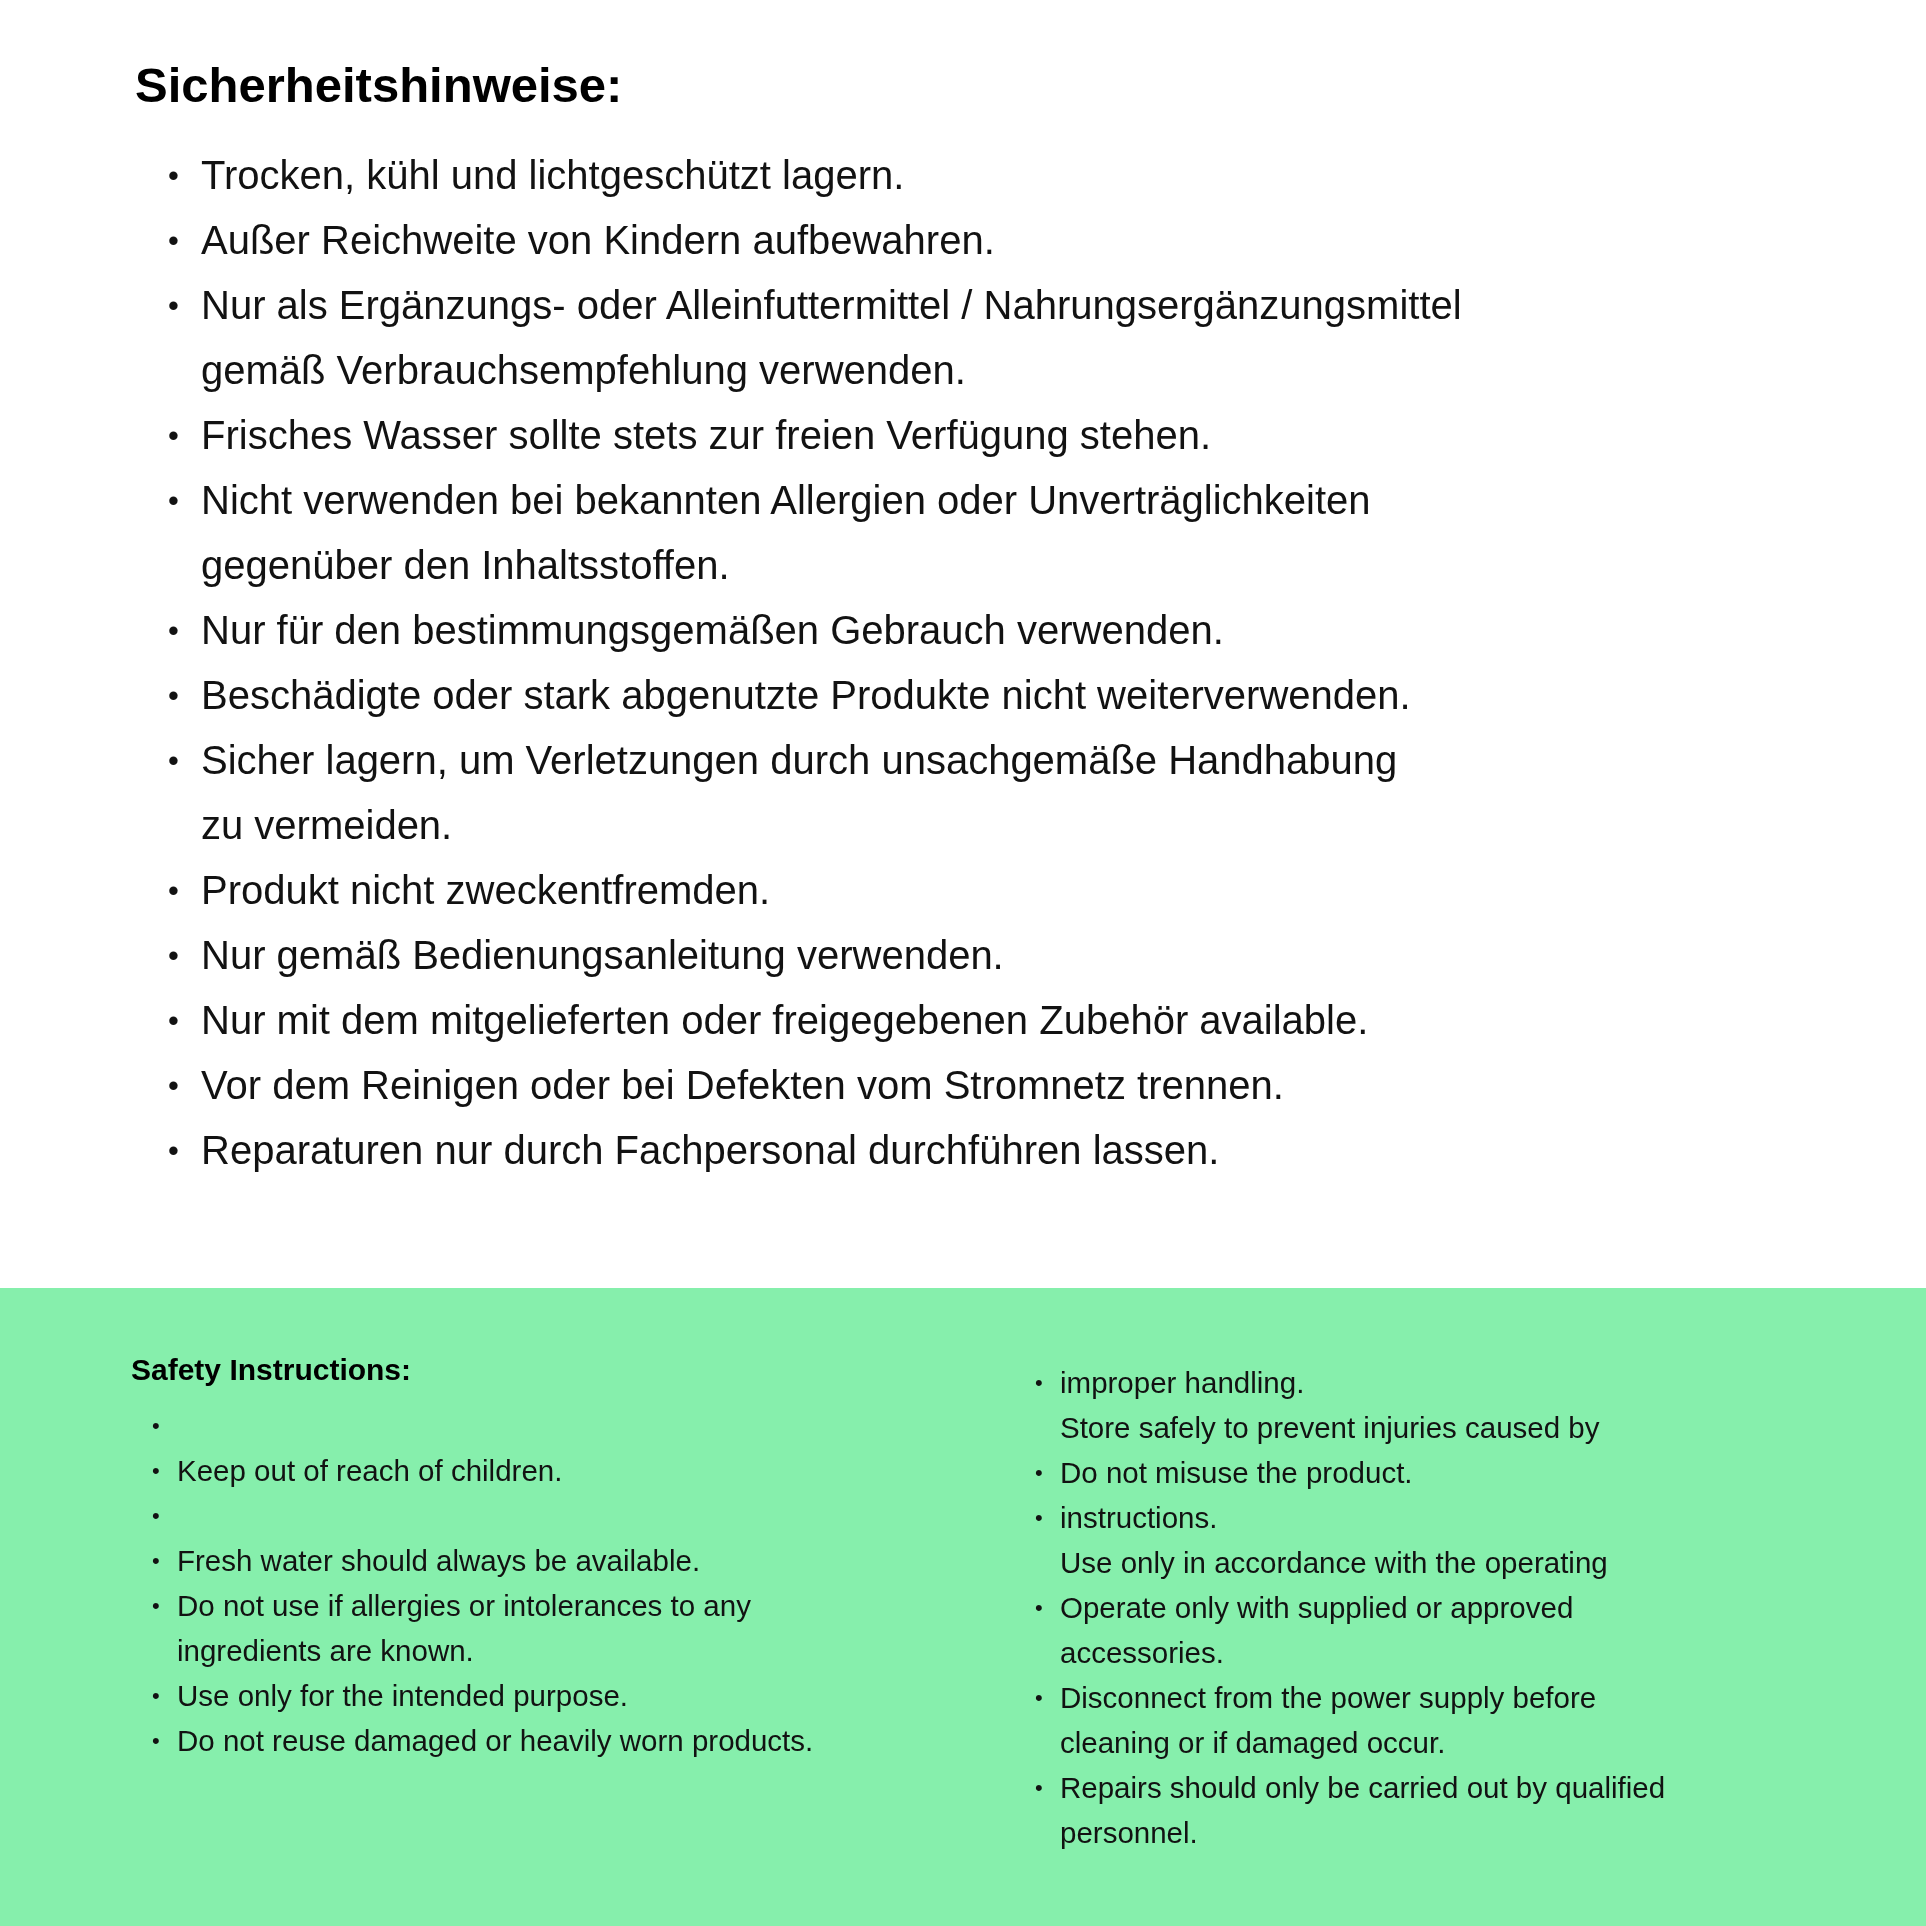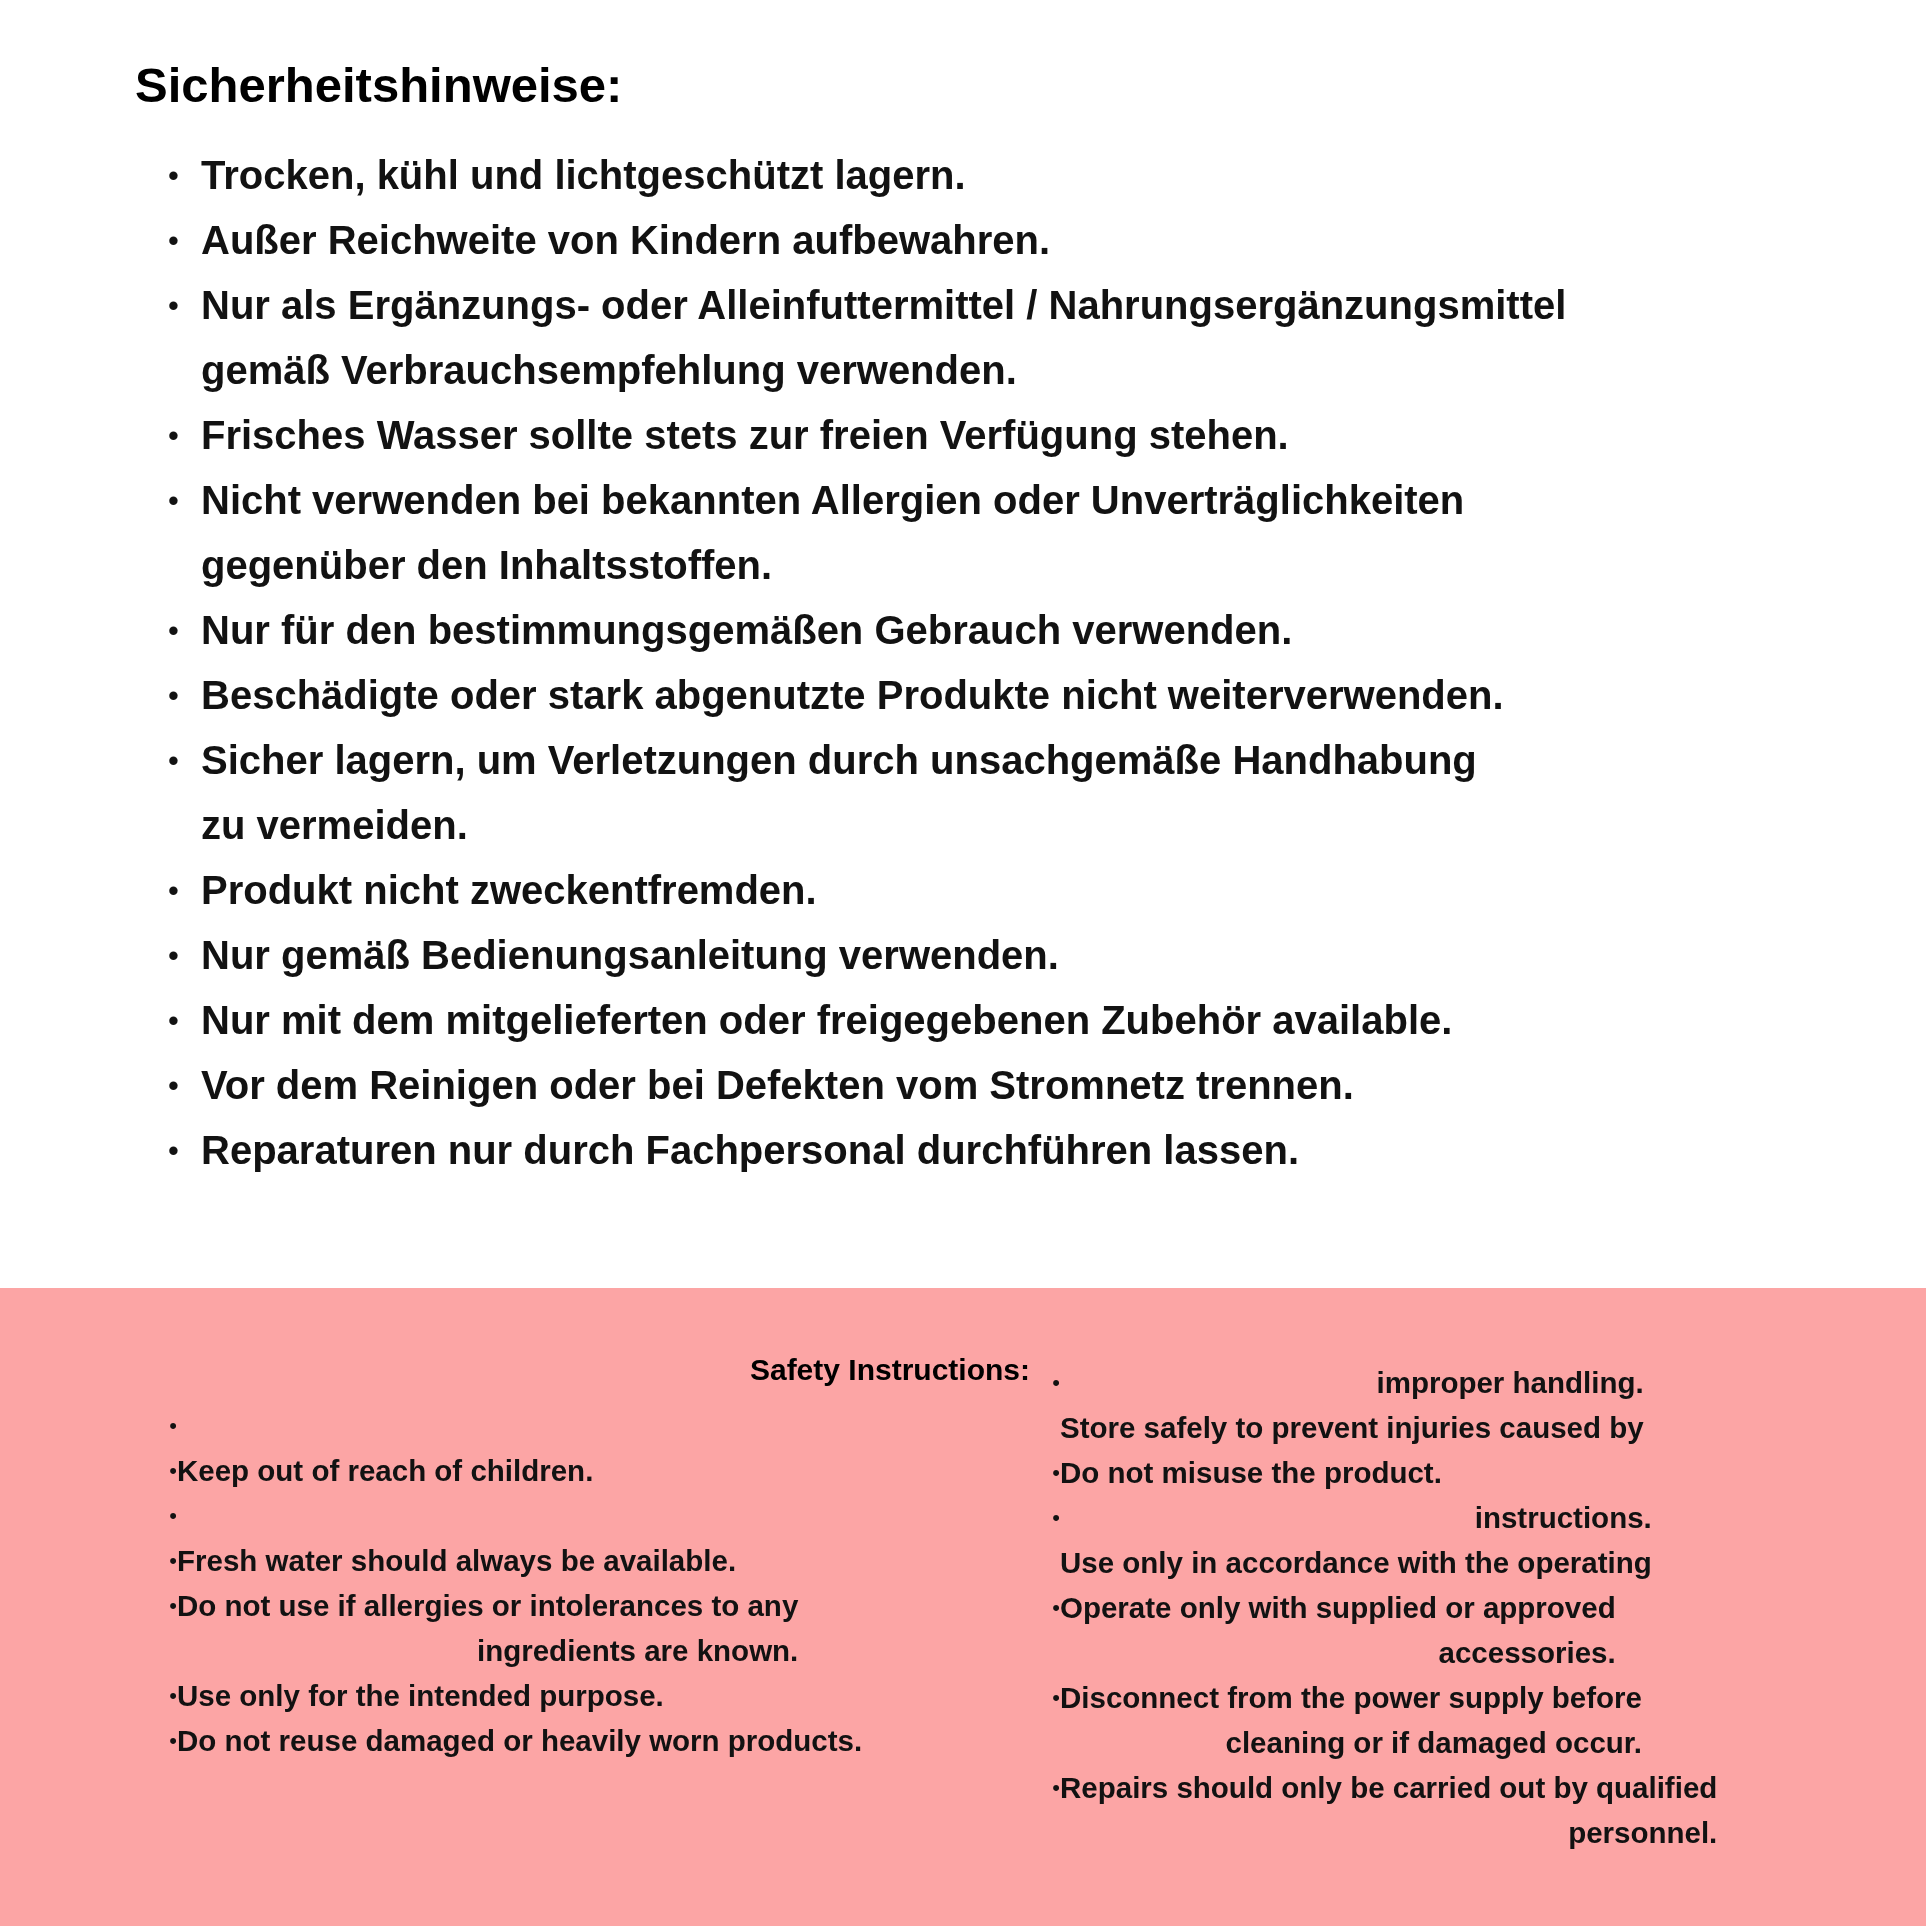--- a/index.html
+++ b/index.html
@@ -52,22 +52,21 @@
     width: 33px;
     font-size: 31px;
     line-height: 65px;
   }
 
   
   .english-panel {
     position: absolute;
     left: 0; top: 1288px;
     width: 1926px; height: 638px;
-    background: #fca5a5;
-    text-align: right;
+    background: #86efac;
   }
   .col-left {
     position: absolute;
     left: 131px; top: 64px;
     width: 899px;
   }
   .col-right {
     position: absolute;
     left: 1035px; top: 72px;
     width: 860px;
@@ -91,21 +90,21 @@
     font-size: 29.5px;
     line-height: 45px;
   }
   .col-left ul.en-list li { padding-left: 21px; }
   ul.en-list .bullet {
     flex: none;
     width: 25px;
     font-size: 22px;
     line-height: 45px;
   }
-  .txt { display: block; font-weight: bold; }
+  .txt { display: block; }
   .ln  { display: block; white-space: nowrap; }
 </style>
 </head>
 <body>
 
 <section class="german-section">
   <h1 class="german-title">Sicherheitshinweise:</h1>
 
   <ul class="de-list">
     <li>

